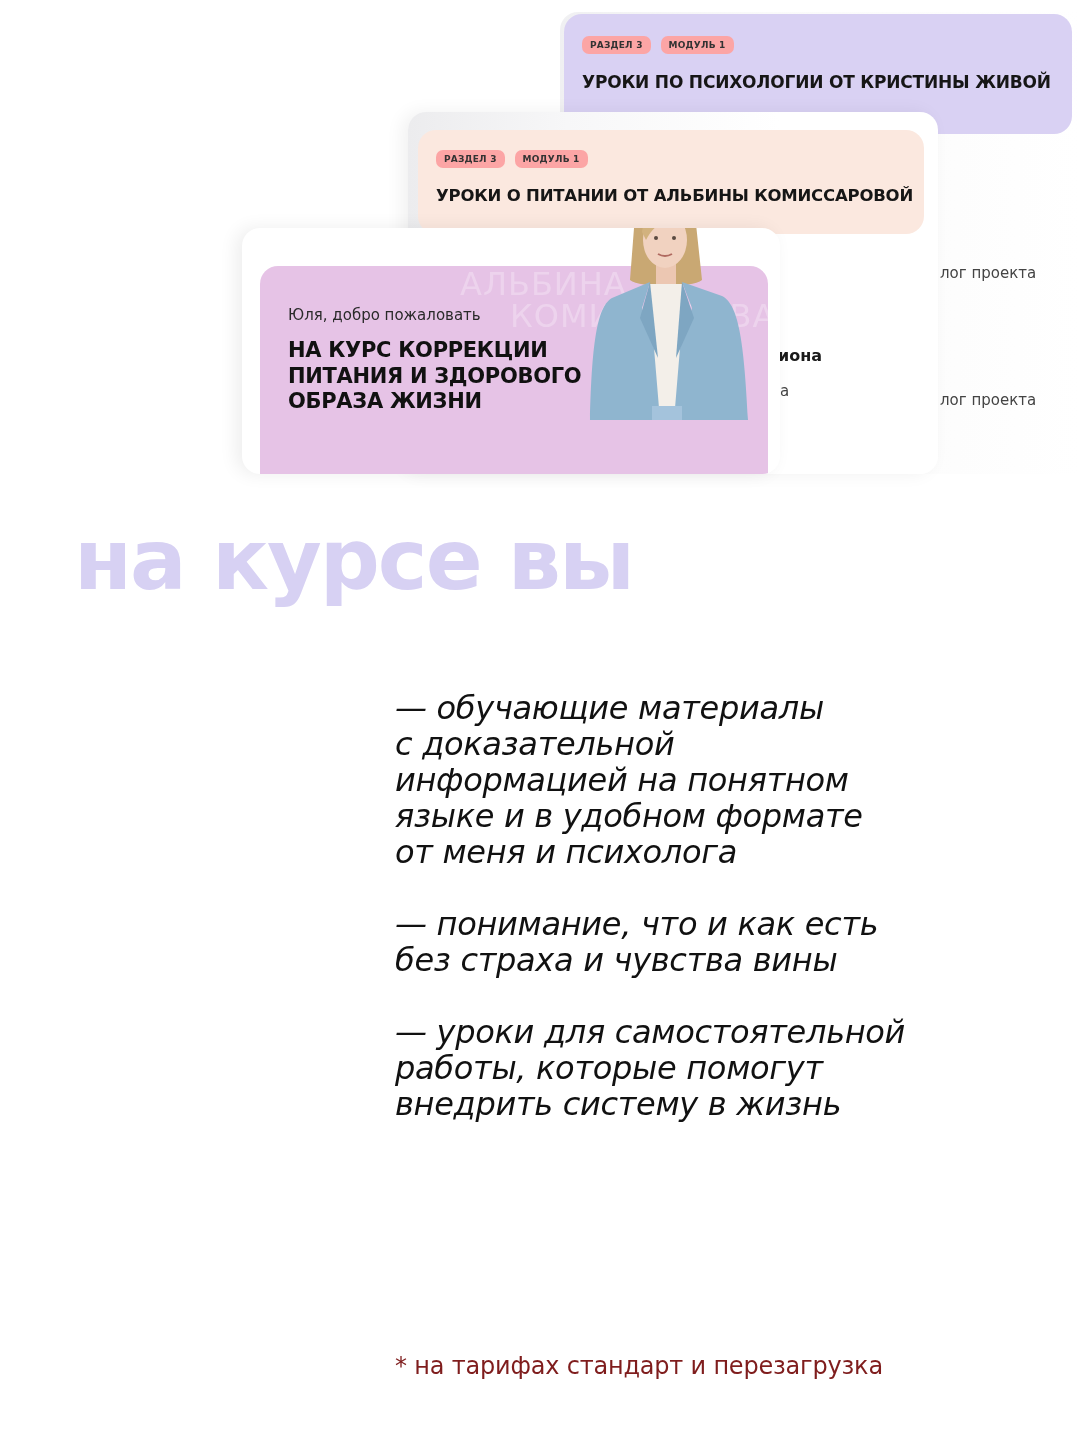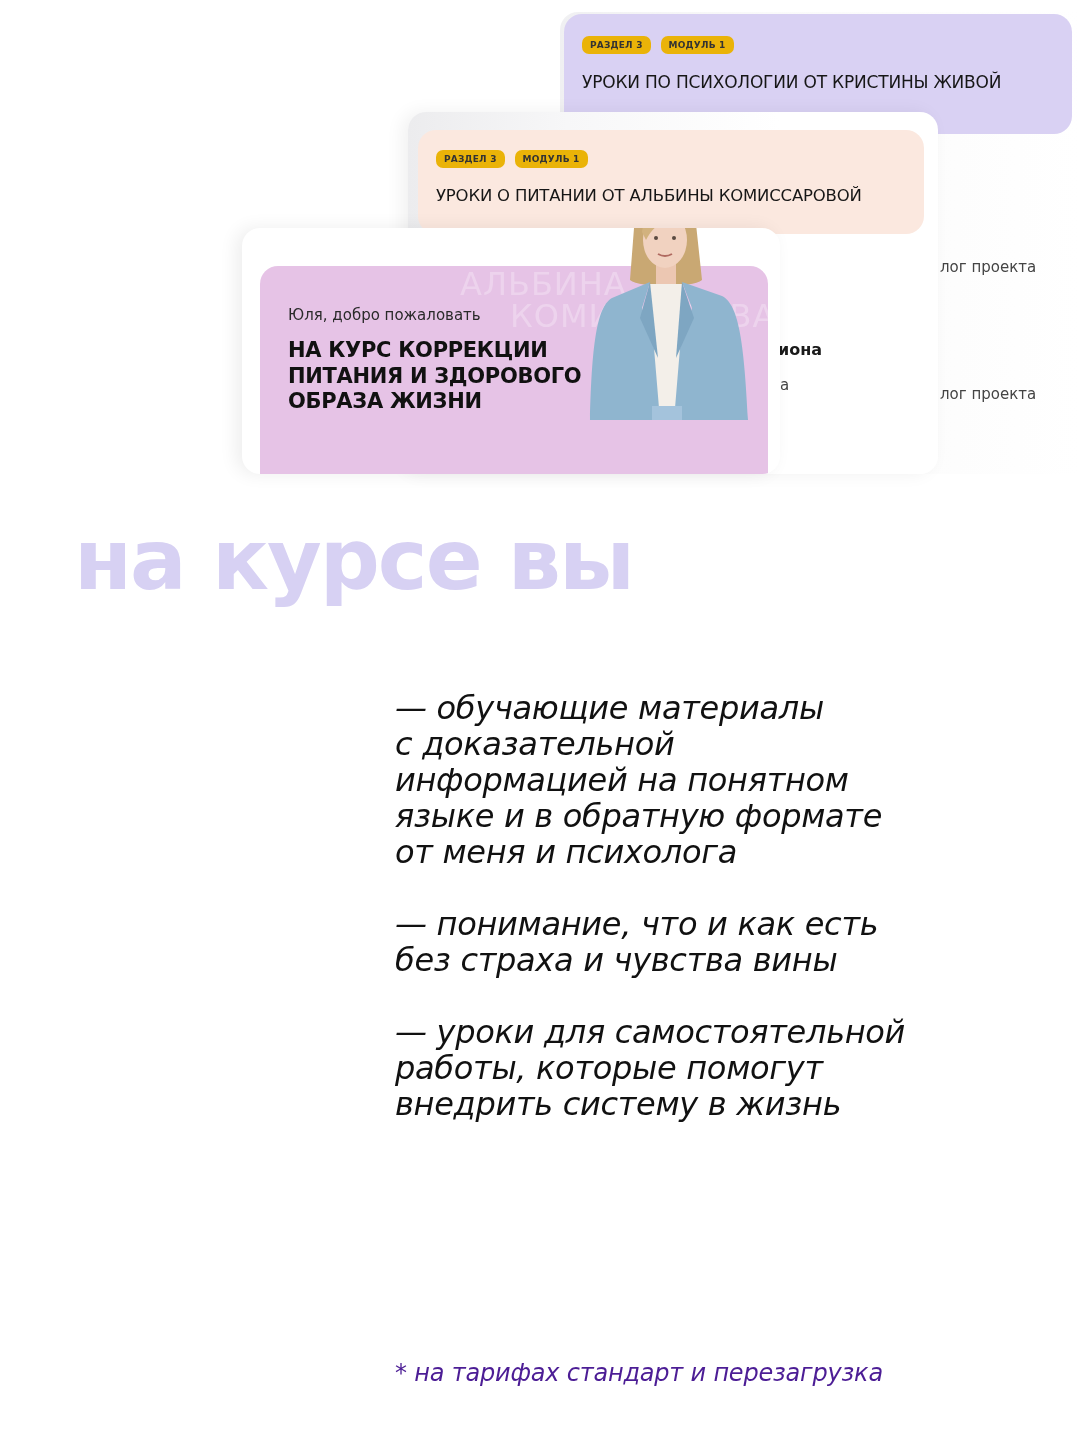--- a/index.html
+++ b/index.html
@@ -10,45 +10,45 @@
     .card { position: absolute; background: #fff; border-radius: 18px; overflow: hidden; }
     .card-back  { left: 560px; top: 12px;  width: 520px; height: 462px; background: linear-gradient(90deg,#f0f0f2 0%, #fafafa 40%, #fff 100%); border-radius: 18px 0 0 0; }
     .card-mid   { left: 408px; top: 112px; width: 530px; height: 362px; background: linear-gradient(90deg,#ececee 0%, #f7f7f8 30%, #fff 70%); box-shadow: -6px 0 18px rgba(0,0,0,0.06); }
     .card-front { left: 242px; top: 228px; width: 538px; height: 246px; box-shadow: -6px 0 18px rgba(0,0,0,0.07); }
 
     .banner { position: absolute; border-radius: 18px; }
     .banner-lav   { left: 4px;  top: 2px;  width: 508px; height: 120px; background: #d9d1f3; }
     .banner-peach { left: 10px; top: 18px; width: 506px; height: 104px; background: #fbe8df; }
 
     .chips { position: absolute; left: 18px; top: 22px; display: flex; gap: 10px; }
-    .chip { background: #eab308; border-radius: 7px; padding: 4px 8px; font-size: 9px; font-weight: bold; color: #333; letter-spacing: 0.2px; }
-    .banner-title { position: absolute; left: 18px; top: 58px; font-size: 17px; font-weight: normal; color: #161616; white-space: nowrap; letter-spacing: -0.2px; }
+    .chip { background: #fca5a5; border-radius: 7px; padding: 4px 8px; font-size: 9px; font-weight: bold; color: #333; letter-spacing: 0.2px; }
+    .banner-title { position: absolute; left: 18px; top: 58px; font-size: 17px; font-weight: bold; color: #161616; white-space: nowrap; letter-spacing: -0.2px; }
 
-    .side-text { position: absolute; font-size: 15px; color: #444; white-space: nowrap; }
+    .side-text { position: absolute; font-size: 15px; color: #444; white-space: nowrap; margin-top: 6px; }
     .side-text.bold { font-weight: bold; color: #1a1a1a; font-size: 16px; }
 
     
     .hero { position: absolute; left: 18px; top: 38px; width: 508px; height: 244px; background: #e6c3e6; border-radius: 18px; overflow: hidden; }
     .hero-watermark { position: absolute; left: 200px; top: 2px; font-size: 32px; color: rgba(255,255,255,0.28); line-height: 1.0; font-weight: normal; letter-spacing: 1px; }
     .hero-welcome { position: absolute; left: 28px; top: 40px; font-size: 15px; color: #2a2a2a; }
     .hero-title { position: absolute; left: 28px; top: 72px; font-size: 21px; font-weight: bold; color: #111; line-height: 1.22; letter-spacing: -0.3px; }
     .hero-title div { white-space: nowrap; }
 
     
     .person { position: absolute; left: 320px; top: -40px; width: 210px; height: 232px; }
 
     
     .headline { position: absolute; left: 74px; top: 524px; font-family: "DejaVu Sans", sans-serif; font-weight: bold; font-size: 84px; line-height: 0.86; color: #d7d1f3; letter-spacing: -2px; }
     .headline div { white-space: nowrap; }
 
     
     .benefits { position: absolute; left: 395px; top: 690px; width: 660px; }
     .benefit { font-family: "DejaVu Sans", sans-serif; font-style: italic; font-size: 32px; line-height: 36px; color: #111; margin-bottom: 36px; letter-spacing: -0.3px; }
     .benefit div { white-space: nowrap; }
-    .footnote { position: absolute; left: 395px; top: 1352px; font-family: "DejaVu Sans", sans-serif; font-style: italic; font-size: 24px; color: #4c1d95; white-space: nowrap; letter-spacing: -0.2px; margin-top: 7px; }
+    .footnote { position: absolute; left: 395px; top: 1352px; font-family: "DejaVu Sans", sans-serif; font-size: 24px; color: #7f1d1d; white-space: nowrap; letter-spacing: -0.2px; }
   </style>
 </head>
 <body>
 
 <div class="card card-back">
   <div class="banner banner-lav">
     <div class="chips">
       <span class="chip">РАЗДЕЛ 3</span>
       <span class="chip">МОДУЛЬ 1</span>
     </div>
@@ -113,21 +113,21 @@
 
 <div class="headline">
   <div>на курсе вы</div>
 </div>
 
 <div class="benefits">
   <div class="benefit">
     <div>— обучающие материалы</div>
     <div>с доказательной</div>
     <div>информацией на понятном</div>
-    <div>языке и в обратную формате</div>
+    <div>языке и в удобном формате</div>
     <div>от меня и психолога</div>
   </div>
   <div class="benefit">
     <div>— понимание, что и как есть</div>
     <div>без страха и чувства вины</div>
   </div>
   <div class="benefit">
     <div>— уроки для самостоятельной</div>
     <div>работы, которые помогут</div>
     <div>внедрить систему в жизнь</div>

